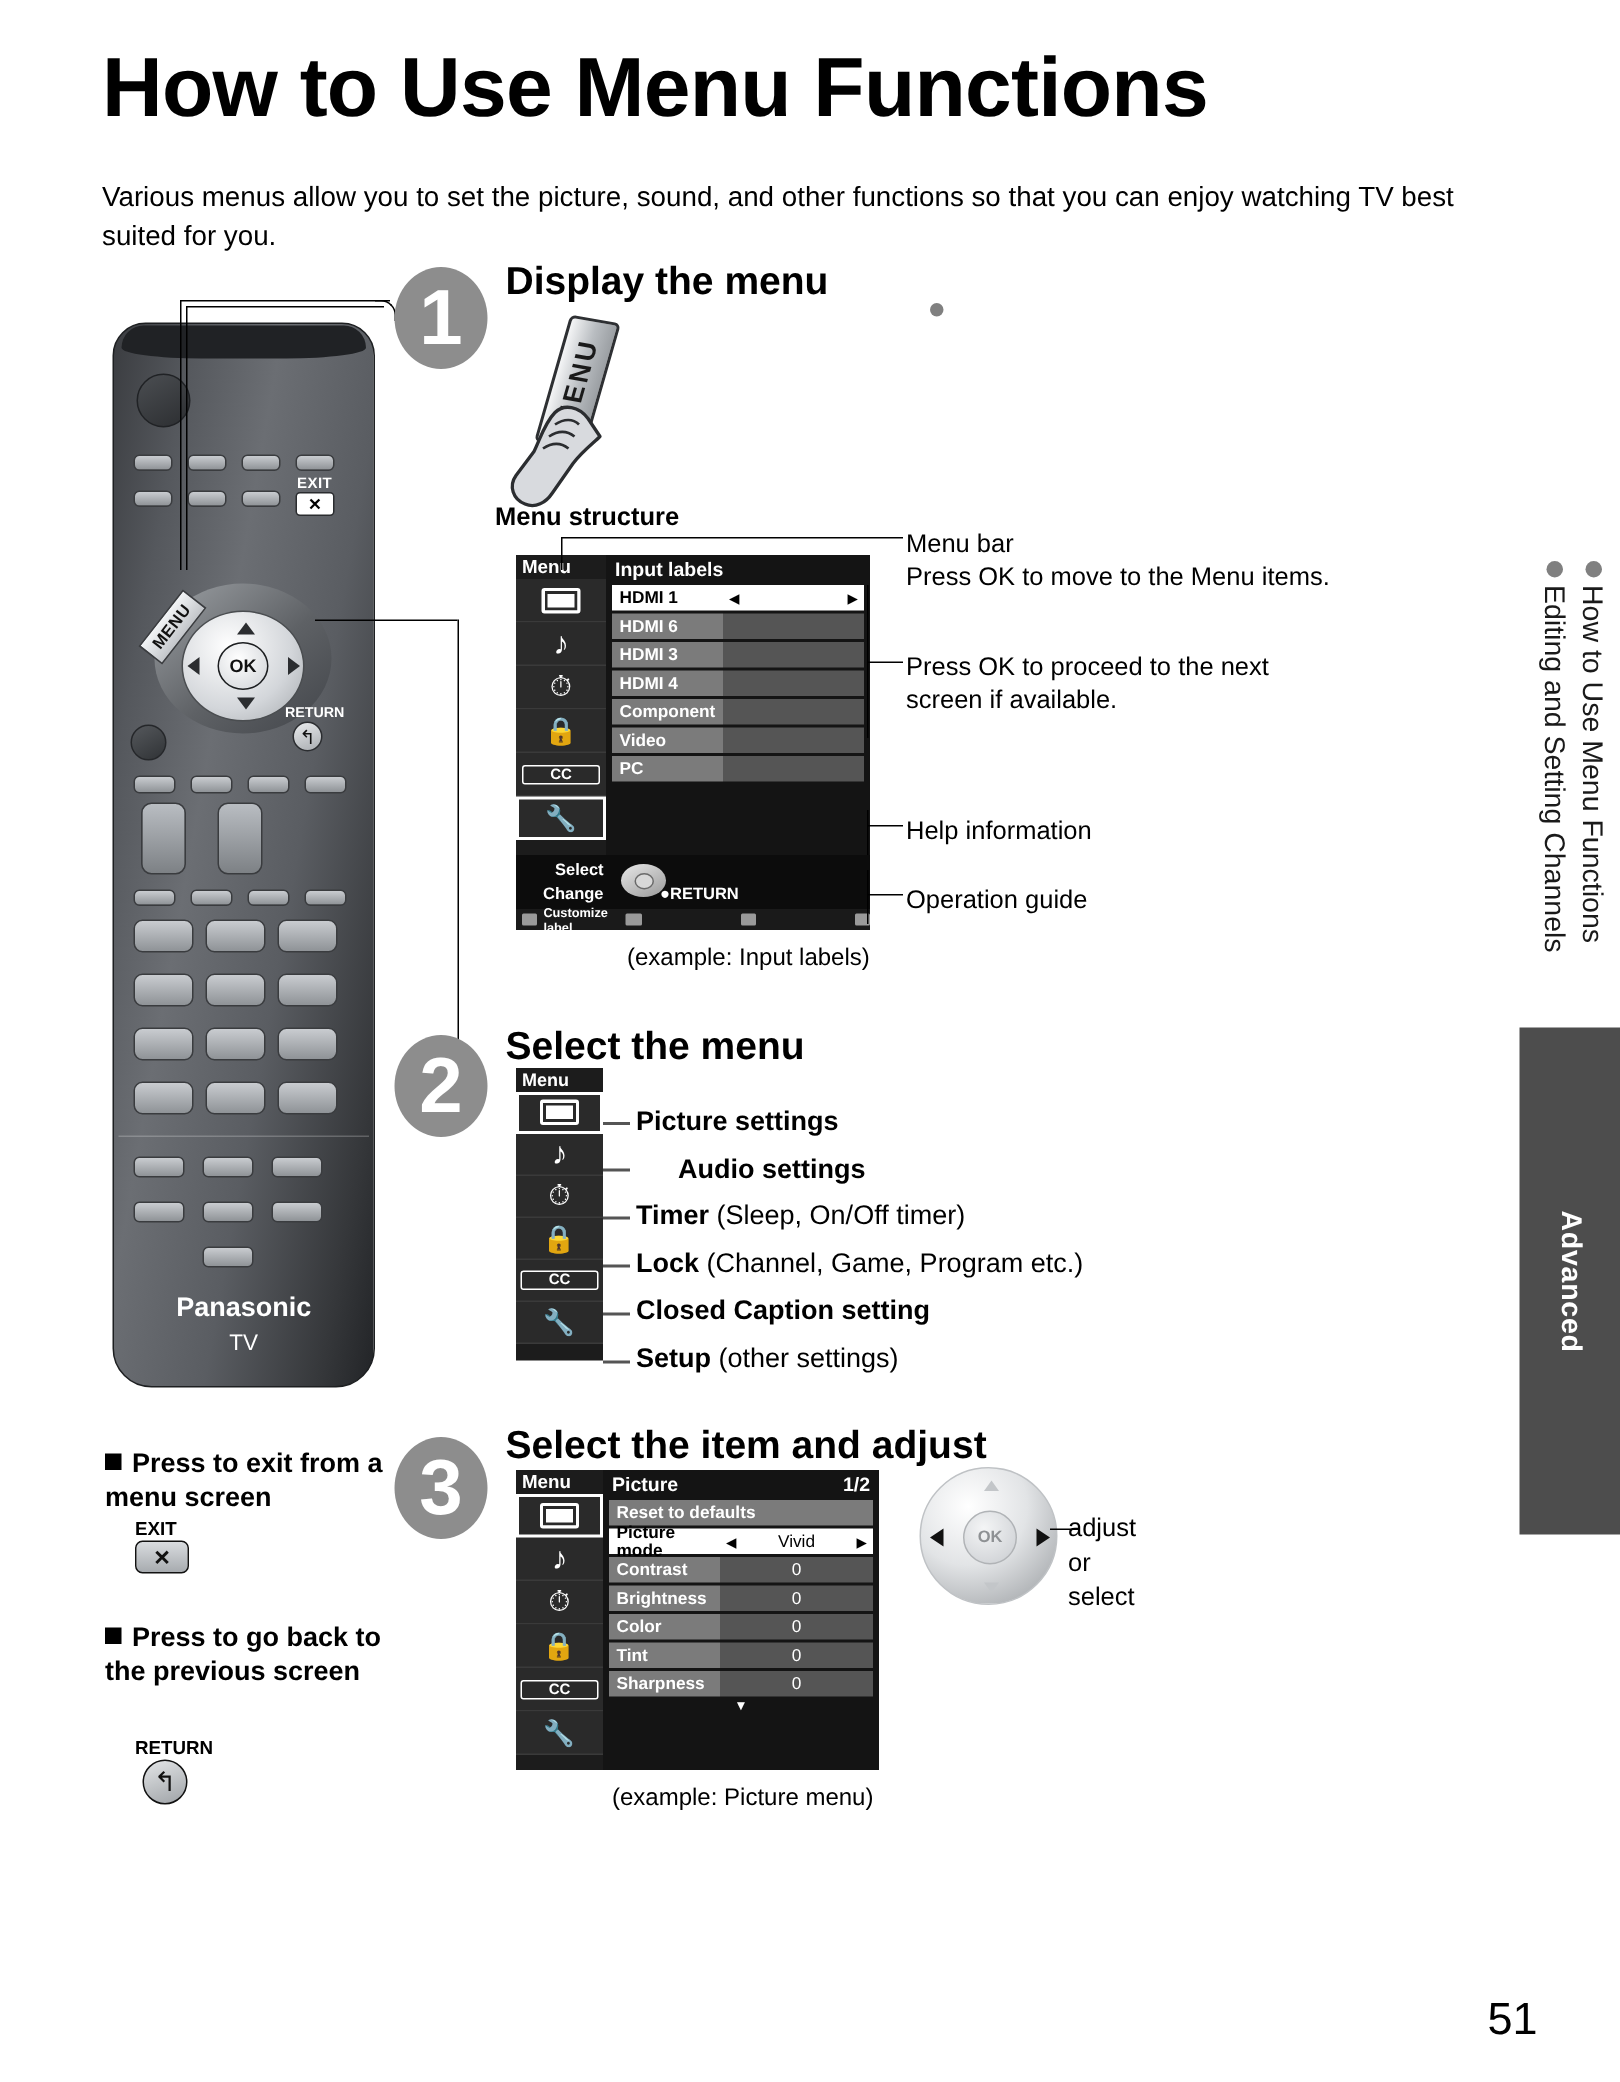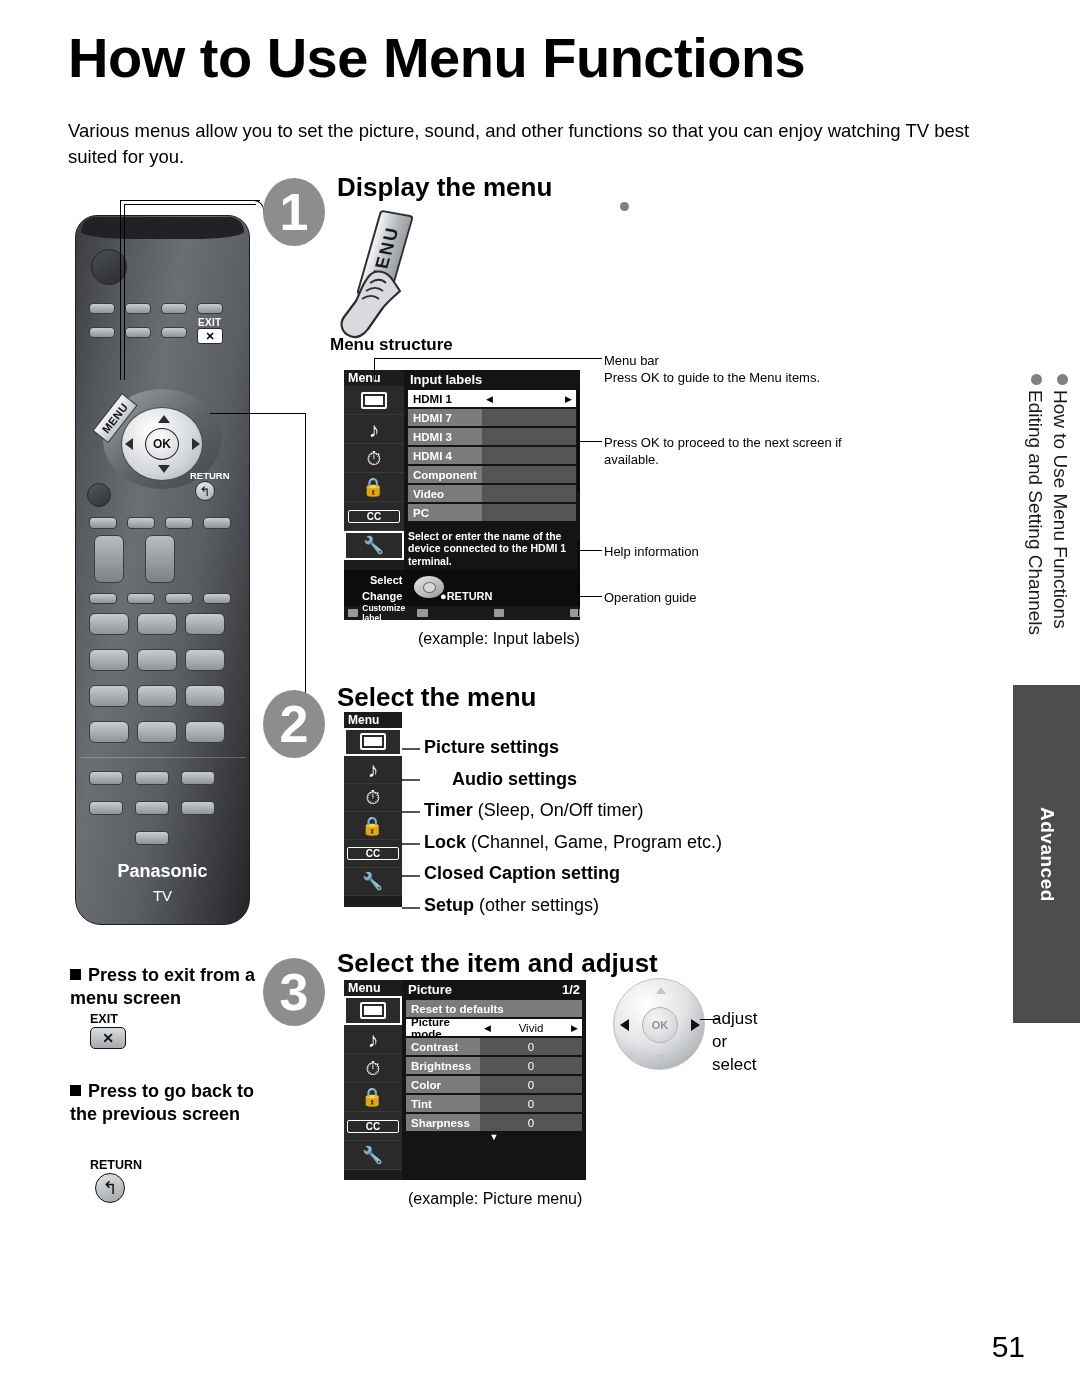--- a/index.html
+++ b/index.html
@@ -248,21 +248,21 @@
   }
   .guide-customize {
     color:#ffffff; font-size:8.5px; font-weight:bold; margin-left:4px;
   }
 
   
   .hline { position:absolute; background:#000; height:1px; }
   .vline { position:absolute; background:#000; width:1px; }
 
   
-  .anno { position:absolute; font-size:13px; line-height:1.32; }
+  .anno { position:absolute; font-size:17px; line-height:1.32; }
 
   .caption { position:absolute; font-size:16px; }
 
   
   #osd2 { position:absolute; left:344px; top:712px; width:58px; height:195px; background:#1c1c1c; }
   #osd2 .osd-left-title{ font-size:12px; }
   .s2-label { position:absolute; font-size:18px; }
   .s2-label b { font-weight:bold;text-align:right; }
   .s2-line { position:absolute; height:2px; background:#555; }
 
@@ -481,21 +481,21 @@
     </div>
     <div class="osd-row sel">
       <div class="lbl">HDMI 1</div>
       <div class="val">
           <span style="font-size:9px;">◀</span>
           <span></span>
           <span style="font-size:9px;">▶</span>
         </div>
     </div>
     <div class="osd-row">
-      <div class="lbl">HDMI 7</div>
+      <div class="lbl">HDMI 6</div>
       <div class="val"></div>
     </div>
     <div class="osd-row">
       <div class="lbl">HDMI 3</div>
       <div class="val"></div>
     </div>
     <div class="osd-row">
       <div class="lbl">HDMI 4</div>
       <div class="val"></div>
     </div>
@@ -504,21 +504,20 @@
       <div class="val"></div>
     </div>
     <div class="osd-row">
       <div class="lbl">Video</div>
       <div class="val"></div>
     </div>
     <div class="osd-row">
       <div class="lbl">PC</div>
       <div class="val"></div>
     </div>
-    <div class="osd-help">Select or enter the name of the device connected to the HDMI 1 terminal.</div>
   </div>
   <div class="osd-guide">
     <div class="guide-sel">Select</div>
     <div class="guide-chg">Change</div>
     <div class="guide-pad"></div>
     <div class="guide-ret">●<span>RETURN</span></div>
     <div class="guide-bottom">
       <div class="guide-colorbtn"></div>
       <span class="guide-customize">Customize label</span>
       <div class="guide-colorbtn"></div>
@@ -534,21 +533,21 @@
 <div class="vline" style="left:374px;top:358px;height:22px;"></div>
 <div class="hline" style="left:578px;top:441px;width:24px;"></div>
 <div class="vline" style="left:578px;top:390px;height:102px;"></div>
 <div class="hline" style="left:578px;top:550px;width:24px;"></div>
 <div class="vline" style="left:578px;top:540px;height:30px;"></div>
 <div class="hline" style="left:578px;top:596px;width:24px;"></div>
 <div class="vline" style="left:578px;top:580px;height:36px;"></div>
 
 <div class="anno" style="left:604px;top:352px;">
   <div>Menu bar</div>
-  <div>Press OK to guide to the Menu items.</div>
+  <div>Press OK to move to the Menu items.</div>
 </div>
 <div class="anno" style="left:604px;top:434px;width:280px;">
   <div>Press OK to proceed to the next screen if available.</div>
 </div>
 <div class="anno" style="left:604px;top:543px;">Help information</div>
 <div class="anno" style="left:604px;top:589px;">Operation guide</div>
 
 <div class="step-circle" style="left:263px;top:690px;">2</div>
 <div class="step-head" style="left:337px;top:682px;">Select the menu</div>
 

